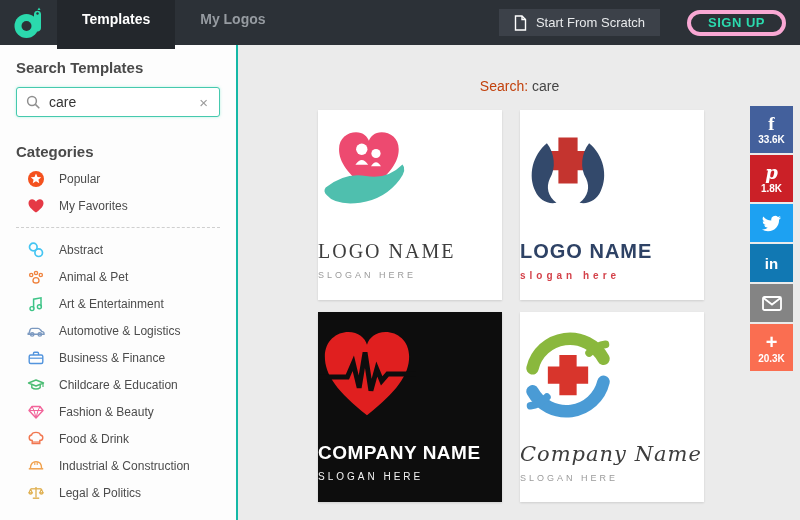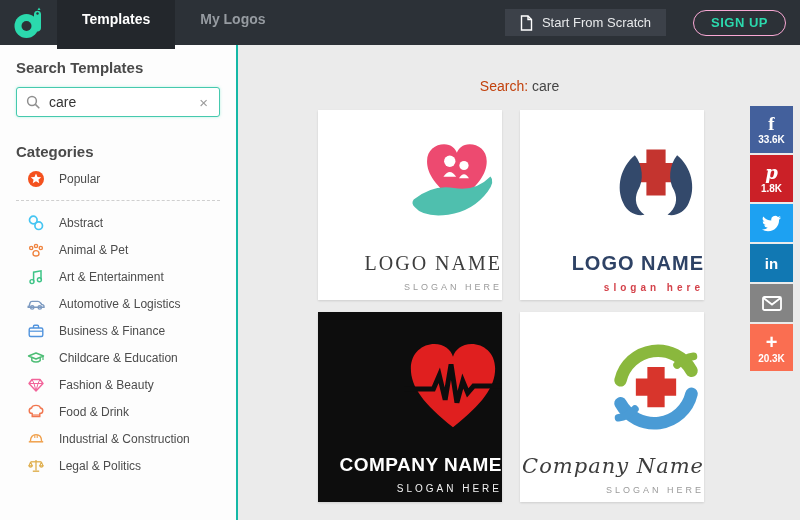--- a/index.html
+++ b/index.html
@@ -10,21 +10,21 @@
   .navbar { position:absolute; top:0; left:0; width:800px; height:45px; background:#2c3137;
             display:flex; align-items:center; z-index:5; }
   .brand { width:57px; height:45px; display:flex; align-items:center; justify-content:center; }
   .nav-tab { height:52px; line-height:45px; padding:0 25px; font-size:14px; font-weight:bold;
              color:#969ba1; cursor:pointer; }
   .nav-tab.active { background:#23272c; color:#ffffff; }
   .nav-spacer { flex:1; }
   .scratch-btn { height:27px; background:#3c4149; color:#e8eaec; border:none; display:flex;
                  align-items:center; gap:9px; padding:0 15px; font-size:13px; cursor:pointer;
                  margin-right:27px; font-family:inherit; }
-  .signup-btn { height:26px; background:transparent; border:1px solid #f9a8d4; color:#2bd9ad;
+  .signup-btn { height:26px; background:transparent; border:4px solid #f9a8d4; color:#2bd9ad;
                 border-radius:14px; padding:0 17px; font-size:13px; font-weight:bold;
                 letter-spacing:0.5px; cursor:pointer; margin-right:14px; font-family:inherit; }
 
   
   .sidebar { position:absolute; top:45px; left:0; width:238px; bottom:0; background:#fdfdfd;
              border-right:2px solid #14b8a6; padding:14px 16px 12px 16px; }
   .side-heading { font-size:15px; font-weight:bold; color:#4a4a4a; height:18px; }
   .search-box { margin-top:10px; height:30px; border:1px solid #46c9ae; border-radius:3px;
                 background:#fff; display:flex; align-items:center; padding:0 9px;
                 box-shadow:0 0 3px rgba(43,217,173,0.35); }
@@ -40,21 +40,21 @@
   .dash-div { border-top:1px dashed #cfcfcf; margin:8px 0; }
 
   
   .main { position:absolute; top:45px; left:239px; right:0; bottom:0; background:#ebebeb; }
   .search-result { margin-top:33px; text-align:center; font-size:14px; height:17px; }
   .search-result .pre { color:#c2410c; }
   .search-result .term { color:#454545; }
   .cards { margin:15px 0 0 79px; display:grid; grid-template-columns:184px 184px;
            grid-auto-rows:190px; column-gap:18px; row-gap:12px; }
   .card { background:#fff; box-shadow:0 1px 2px rgba(0,0,0,0.12); cursor:pointer;
-          display:flex; flex-direction:column; align-items:flex-end; padding-top:20px; }
+          display:flex; flex-direction:column; align-items:flex-start; padding-top:8px; }
   .card.dark { background:#0d0d0d; }
   .card .art { height:112px; display:flex; align-items:center; justify-content:center; }
   .logo-name { margin-top:10px; white-space:nowrap; }
   .logo-slogan { margin-top:7px; white-space:nowrap; }
   .n-serif { font-family:"Liberation Serif", serif; font-size:20px; letter-spacing:2px; color:#3d3d3d; }
   .s-gray { font-size:9px; letter-spacing:3px; color:#9b9b9b; }
   .n-navy { font-size:20px; font-weight:bold; letter-spacing:1px; color:#2e4265; }
   .s-red  { font-size:10px; font-weight:bold; letter-spacing:4px; color:#d4424a; }
   .n-white { font-size:19px; font-weight:bold; letter-spacing:0.5px; color:#ffffff; }
   .s-white { font-size:10px; letter-spacing:3px; color:#f2f2f2; }
@@ -121,20 +121,28 @@
     <div class="cat-row">
       <span class="ic">
         <svg width="18" height="18" viewBox="0 0 18 18">
           <circle cx="9" cy="9" r="8" fill="#f4511e"></circle>
           <path d="M9 3.6 L10.5 7 L14.2 7.3 L11.4 9.7 L12.3 13.3 L9 11.3 L5.7 13.3 L6.6 9.7 L3.8 7.3 L7.5 7 Z" fill="#ffffff"></path>
         </svg>
       </span>
       <span class="lbl">Popular</span>
     </div>
 
+    <div class="cat-row">
+      <span class="ic">
+        <svg width="18" height="18" viewBox="0 0 18 18">
+          <path d="M9 15.5 C3.5 11.5 1.5 8.8 1.5 5.9 C1.5 3.6 3.2 2.2 5.1 2.2 C6.7 2.2 8.3 3.2 9 4.8 C9.7 3.2 11.3 2.2 12.9 2.2 C14.8 2.2 16.5 3.6 16.5 5.9 C16.5 8.8 14.5 11.5 9 15.5 Z" fill="#e53945"></path>
+        </svg>
+      </span>
+      <span class="lbl">My Favorites</span>
+    </div>
 
     <div class="dash-div"></div>
 
     <div class="cat-row">
       <span class="ic">
         <svg width="18" height="18" viewBox="0 0 18 18">
           <circle cx="6.3" cy="6" r="3.8" fill="none" stroke="#45c5f2" stroke-width="1.7"></circle>
           <circle cx="11.7" cy="11.7" r="3.8" fill="none" stroke="#45c5f2" stroke-width="1.7"></circle>
         </svg>
       </span>

